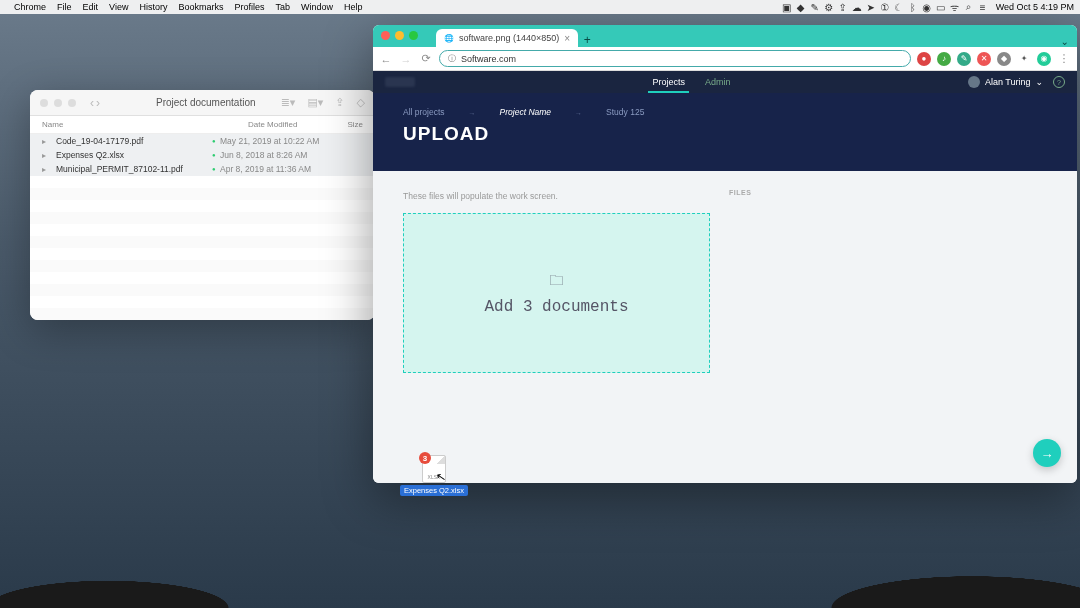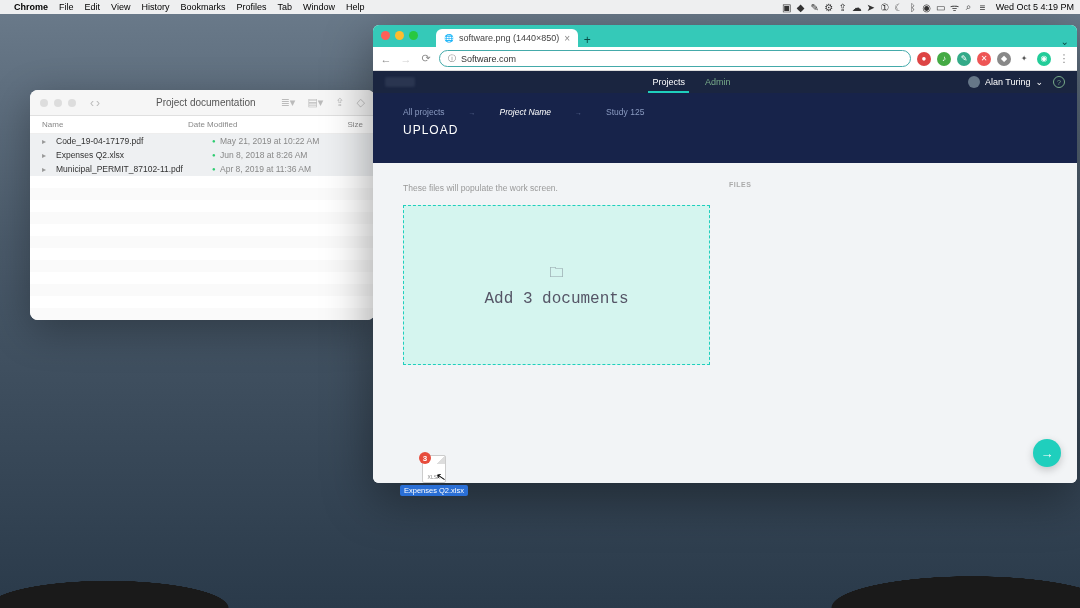--- a/index.html
+++ b/index.html
@@ -4,34 +4,34 @@
 <style>
 * { margin:0; padding:0; box-sizing:border-box; font-family:-apple-system,BlinkMacSystemFont,"Segoe UI",sans-serif; }
 body { width:1080px; height:608px; overflow:hidden; background:linear-gradient(#5a6a7a,#3a4a5a); position:relative; }
 .desktop-bg { position:absolute; inset:0; background:linear-gradient(180deg,#6b7b8b 0%,#4a5a6a 40%,#2a3a4a 100%); }
 .rock { position:absolute; bottom:0; width:100%; height:220px; background:radial-gradient(ellipse at 10% 100%,#1a1a1a 0 120px,transparent 121px),radial-gradient(ellipse at 90% 100%,#1a1a1a 0 140px,transparent 141px); }
 
 
 .menubar { position:absolute; top:0; left:0; right:0; height:14px; background:rgba(245,245,245,.95); display:flex; align-items:center; font-size:9px; color:#000; padding:0 6px; z-index:100; }
 .menubar .apple { font-size:10px; margin-right:8px; }
 .menubar .mitem { margin-right:11px; cursor:default; }
-.menubar .mitem.bold { font-weight:700; }
+.menubar .mitem.bold { font-weight:400; }
 .menubar .spacer { flex:1; }
 .menubar .ricon { width:14px; text-align:center; font-size:10px; color:#333; }
 .menubar .clock { margin-left:6px; font-size:9px; }
 
 
 .finder { position:absolute; left:30px; top:90px; width:345px; height:230px; background:#fff; border-radius:8px; box-shadow:0 10px 40px rgba(0,0,0,.3); overflow:hidden; }
 .finder-titlebar { height:26px; background:#f6f6f6; border-bottom:1px solid #e0e0e0; display:flex; align-items:center; padding:0 10px; gap:6px; }
 .tl-dot { width:8px; height:8px; border-radius:50%; background:#ddd; }
 .finder-nav { display:flex; gap:2px; margin-left:8px; color:#bbb; font-size:12px; }
 .finder-title { flex:1; text-align:left; margin-left:10px; font-size:10px; color:#555; font-weight:500;padding-left:40px; }
 .finder-btn { color:#bbb; font-size:11px; margin-left:6px; }
 .finder-header { display:flex; font-size:8px; color:#888; padding:4px 12px; border-bottom:1px solid #eee; }
-.finder-header .c1 { width:146px; }
+.finder-header .c1 { width:206px; }
 .finder-header .c2 { flex:1; }
 .finder-header .c3 { width:30px; text-align:right; }
 .finder-row { display:flex; align-items:center; font-size:8.5px; padding:2px 12px; color:#333; }
 .finder-row.sel { background:#eef0f2; }
 .finder-row .icon { width:10px; margin-right:4px; color:#999; font-size:8px; }
 .finder-row .name { width:156px; white-space:nowrap; overflow:hidden; text-overflow:ellipsis; }
 .finder-row .dot { width:8px; color:#2ecc71; font-size:6px; }
 .finder-row .date { flex:1; color:#888; }
 .finder-rows-bg div:nth-child(even){background:#fafafa;}
 .finder-rows-bg div{height:12px;}
@@ -61,21 +61,21 @@
 .app-nav .navlink.active::after { content:""; position:absolute; left:4px; right:4px; bottom:-6px; height:2px; background:#1fcfbd; }
 .app-nav .admin { color:#7a8; margin-left:4px; }
 .app-nav .user { margin-left:auto; display:flex; align-items:center; gap:5px; color:#fff; }
 .app-nav .avatar { width:12px; height:12px; border-radius:50%; background:#678; }
 .app-nav .help { margin-left:10px; width:12px; height:12px; border-radius:50%; border:1px solid #7a8; color:#7a8; font-size:7px; display:flex; align-items:center; justify-content:center; }
 
 .app-hero { background:#17234a; padding:14px 30px 26px; color:#fff; }
 .crumbs { font-size:8.5px; color:#8a9ac0; display:flex; gap:24px; align-items:center; }
 .crumbs .cur{color:#fff;font-style:italic;}
 .crumbs .arr{color:#5a6a90;font-size:7px;}
-.hero-title { font-size:12px; font-weight:400; letter-spacing:1px; margin-top:6px; }
+.hero-title { font-size:19px; font-weight:700; letter-spacing:1px; margin-top:6px; }
 
 .app-body { flex:1; padding:18px 30px; position:relative; }
 .sect-title { font-size:11px; font-weight:600; color:#333; }
 .sect-sub { font-size:8.5px; color:#999; margin-top:2px; }
 .files-label { position:absolute; left:356px; top:18px; font-size:7px; letter-spacing:.5px; color:#aaa; font-weight:600; }
 .dropzone { margin-top:12px; width:307px; height:160px; border:1.5px dashed #1fcfbd; background:#d5f5ef; display:flex; flex-direction:column; align-items:center; justify-content:center; color:#556; }
 .dropzone .folder{font-size:14px;color:#556;}
 .dropzone .dz-text{font-size:16px;margin-top:4px;color:#556;font-family:Liberation Mono, monospace;}
 
 .fab { position:absolute; right:16px; bottom:16px; width:28px; height:28px; border-radius:50%; background:#1fcfbd; color:#fff; display:flex; align-items:center; justify-content:center; font-size:13px; box-shadow:0 3px 8px rgba(0,0,0,.2); }

